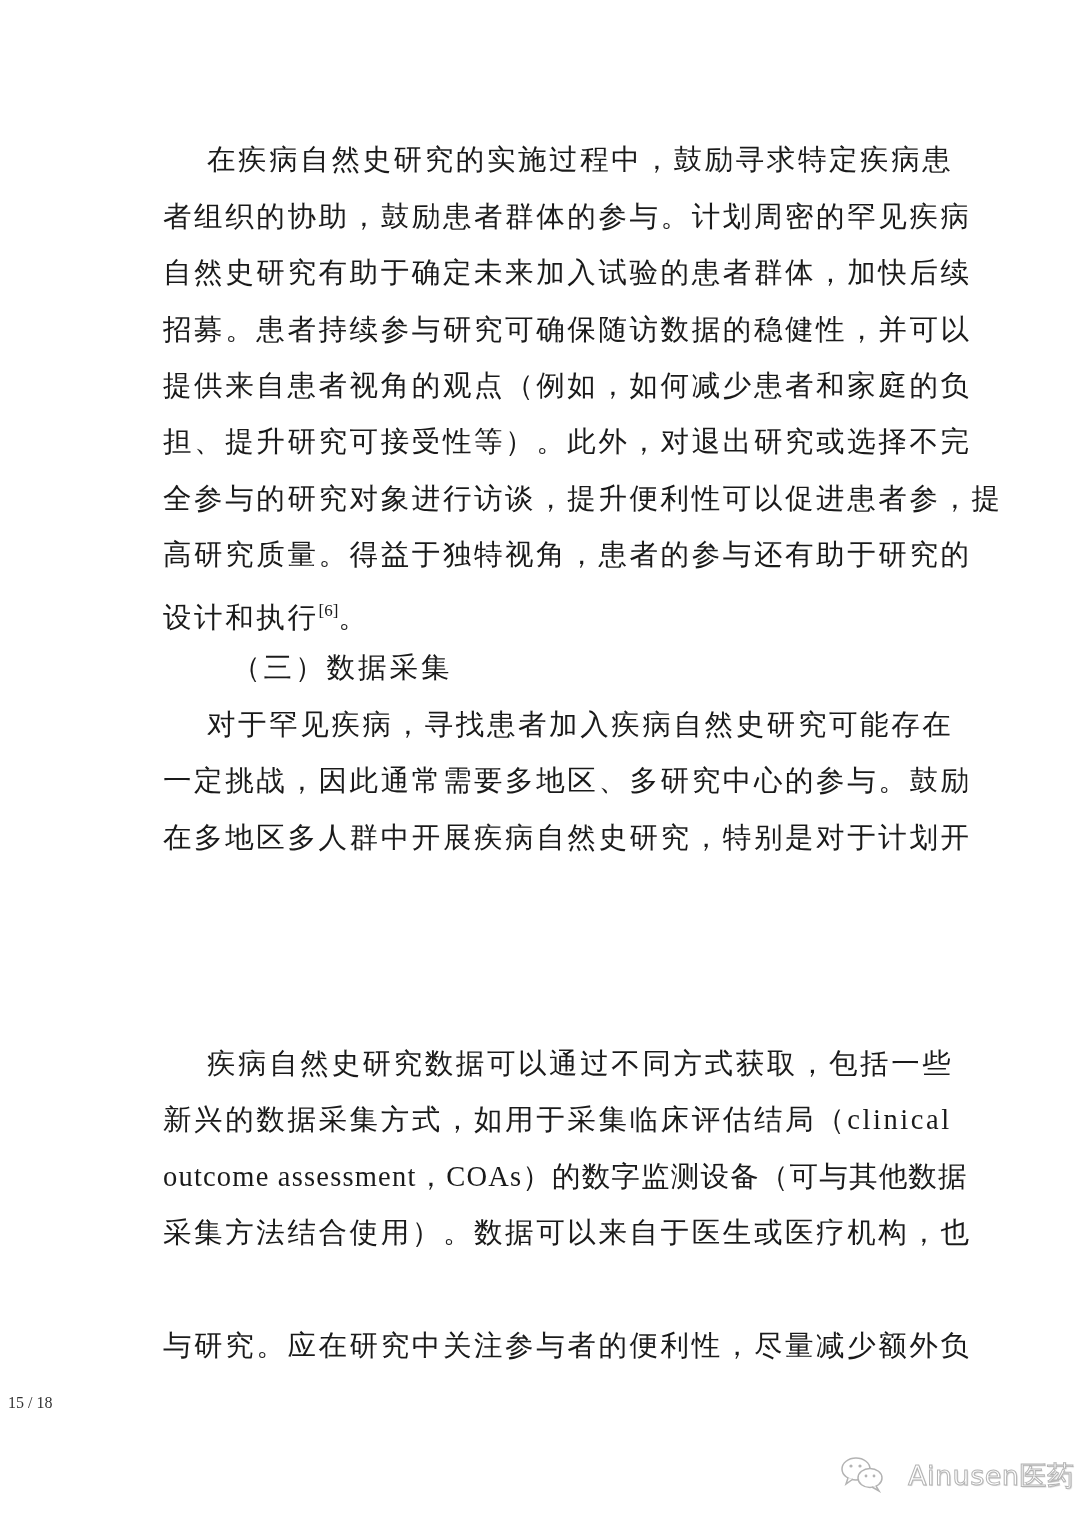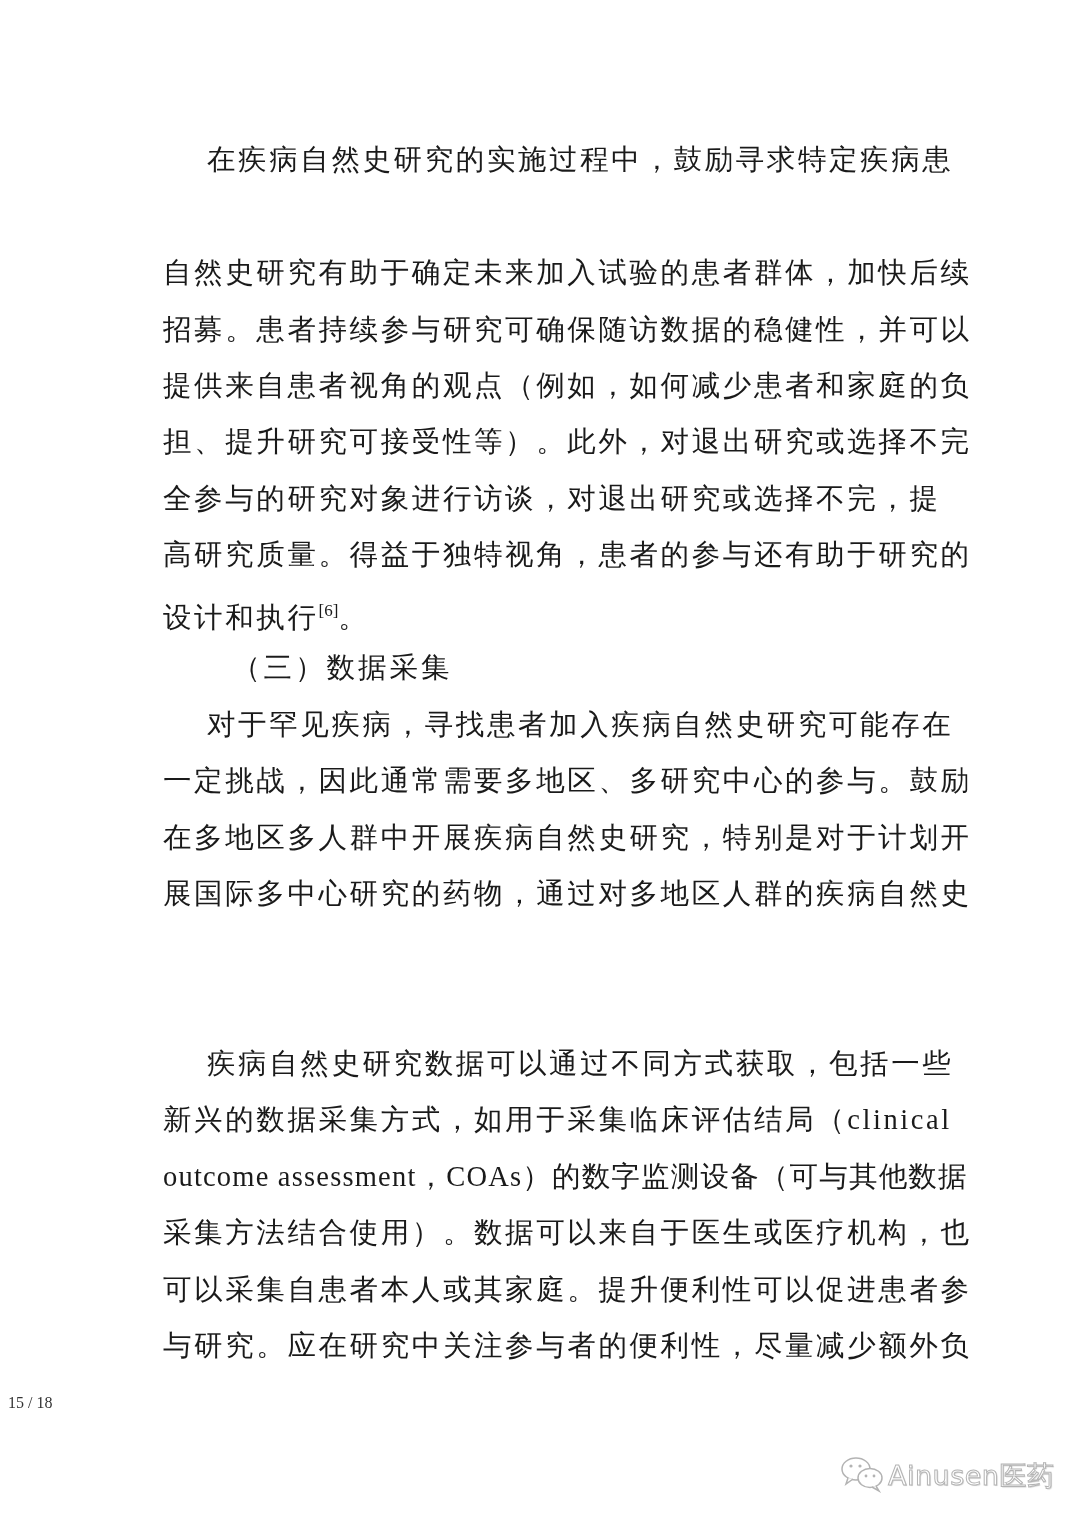--- a/index.html
+++ b/index.html
@@ -57,58 +57,57 @@
       color: #333333;
       margin-left: 8px;
     }
     .watermark {
       position: absolute;
       left: 840px;
       top: 1456px;
       height: 40px;
       display: flex;
       align-items: center;
-      gap: 4px;
+      gap: 24px;
       opacity: 0.75;
     }
     .watermark-text {
       font-family: "DejaVu Sans", sans-serif;
       font-size: 27px;
       color: #ffffff;
       -webkit-text-stroke: 1px #9a9a9a;
       text-shadow: 1px 1px 1px rgba(0,0,0,0.25);
       letter-spacing: 0.5px;
     }
   </style>
 </head>
 <body>
 
 <div class="page">
 
   <div class="line indent" style="top:140px">在疾病自然史研究的实施过程中，鼓励寻求特定疾病患</div>
+  <div class="line" style="top:197px">者组织的协助，鼓励患者群体的参与。计划周密的罕见疾病</div>
   <div class="line" style="top:253px">自然史研究有助于确定未来加入试验的患者群体，加快后续</div>
   <div class="line" style="top:310px">招募。患者持续参与研究可确保随访数据的稳健性，并可以</div>
   <div class="line" style="top:366px">提供来自患者视角的观点（例如，如何减少患者和家庭的负</div>
   <div class="line" style="top:422px">担、提升研究可接受性等）。此外，对退出研究或选择不完</div>
-  <div class="line" style="top:479px">全参与的研究对象进行访谈，对退出研究或选择不完，提</div>
+  <div class="line" style="top:479px">全参与的研究对象进行访谈，提升便利性可以促进患者参，提</div>
   <div class="line" style="top:535px">高研究质量。得益于独特视角，患者的参与还有助于研究的</div>
   <div class="line last" style="top:591px"><span>设计和执行</span><sup class="ref">[6]</sup><span>。</span></div>
 
   <div class="line heading" style="top:648px">（三）数据采集</div>
 
   <div class="line indent" style="top:705px">对于罕见疾病，寻找患者加入疾病自然史研究可能存在</div>
   <div class="line" style="top:761px">一定挑战，因此通常需要多地区、多研究中心的参与。鼓励</div>
   <div class="line" style="top:818px">在多地区多人群中开展疾病自然史研究，特别是对于计划开</div>
-  <div class="line" style="top:874px">展国际多中心研究的药物，通过对多地区人群的疾病自然史</div>
 
   <div class="line indent" style="top:1044px">疾病自然史研究数据可以通过不同方式获取，包括一些</div>
   <div class="line latin" style="top:1100px">新兴的数据采集方式，如用于采集临床评估结局（clinical</div>
   <div class="line" style="top:1213px">采集方法结合使用）。数据可以来自于医生或医疗机构，也</div>
   <div class="line latin" style="top:1157px; letter-spacing:1.2px">outcome assessment，COAs）的数字监测设备（可与其他数据</div>
-  <div class="line" style="top:1270px">可以采集自患者本人或其家庭。提升便利性可以促进患者参</div>
   <div class="line" style="top:1326px">与研究。应在研究中关注参与者的便利性，尽量减少额外负</div>
 
   <div class="page-number">15 / 18</div>
 
   <div class="watermark">
     <span>
       <svg width="44" height="38" viewBox="0 0 44 38">
         <ellipse cx="16" cy="14" rx="14" ry="11" fill="#ffffff" stroke="#9a9a9a" stroke-width="1.5"></ellipse>
         <path d="M8 23 L6 29 L13 24" fill="#ffffff" stroke="#9a9a9a" stroke-width="1.5"></path>
         <circle cx="11" cy="11" r="1.6" fill="#9a9a9a"></circle>

